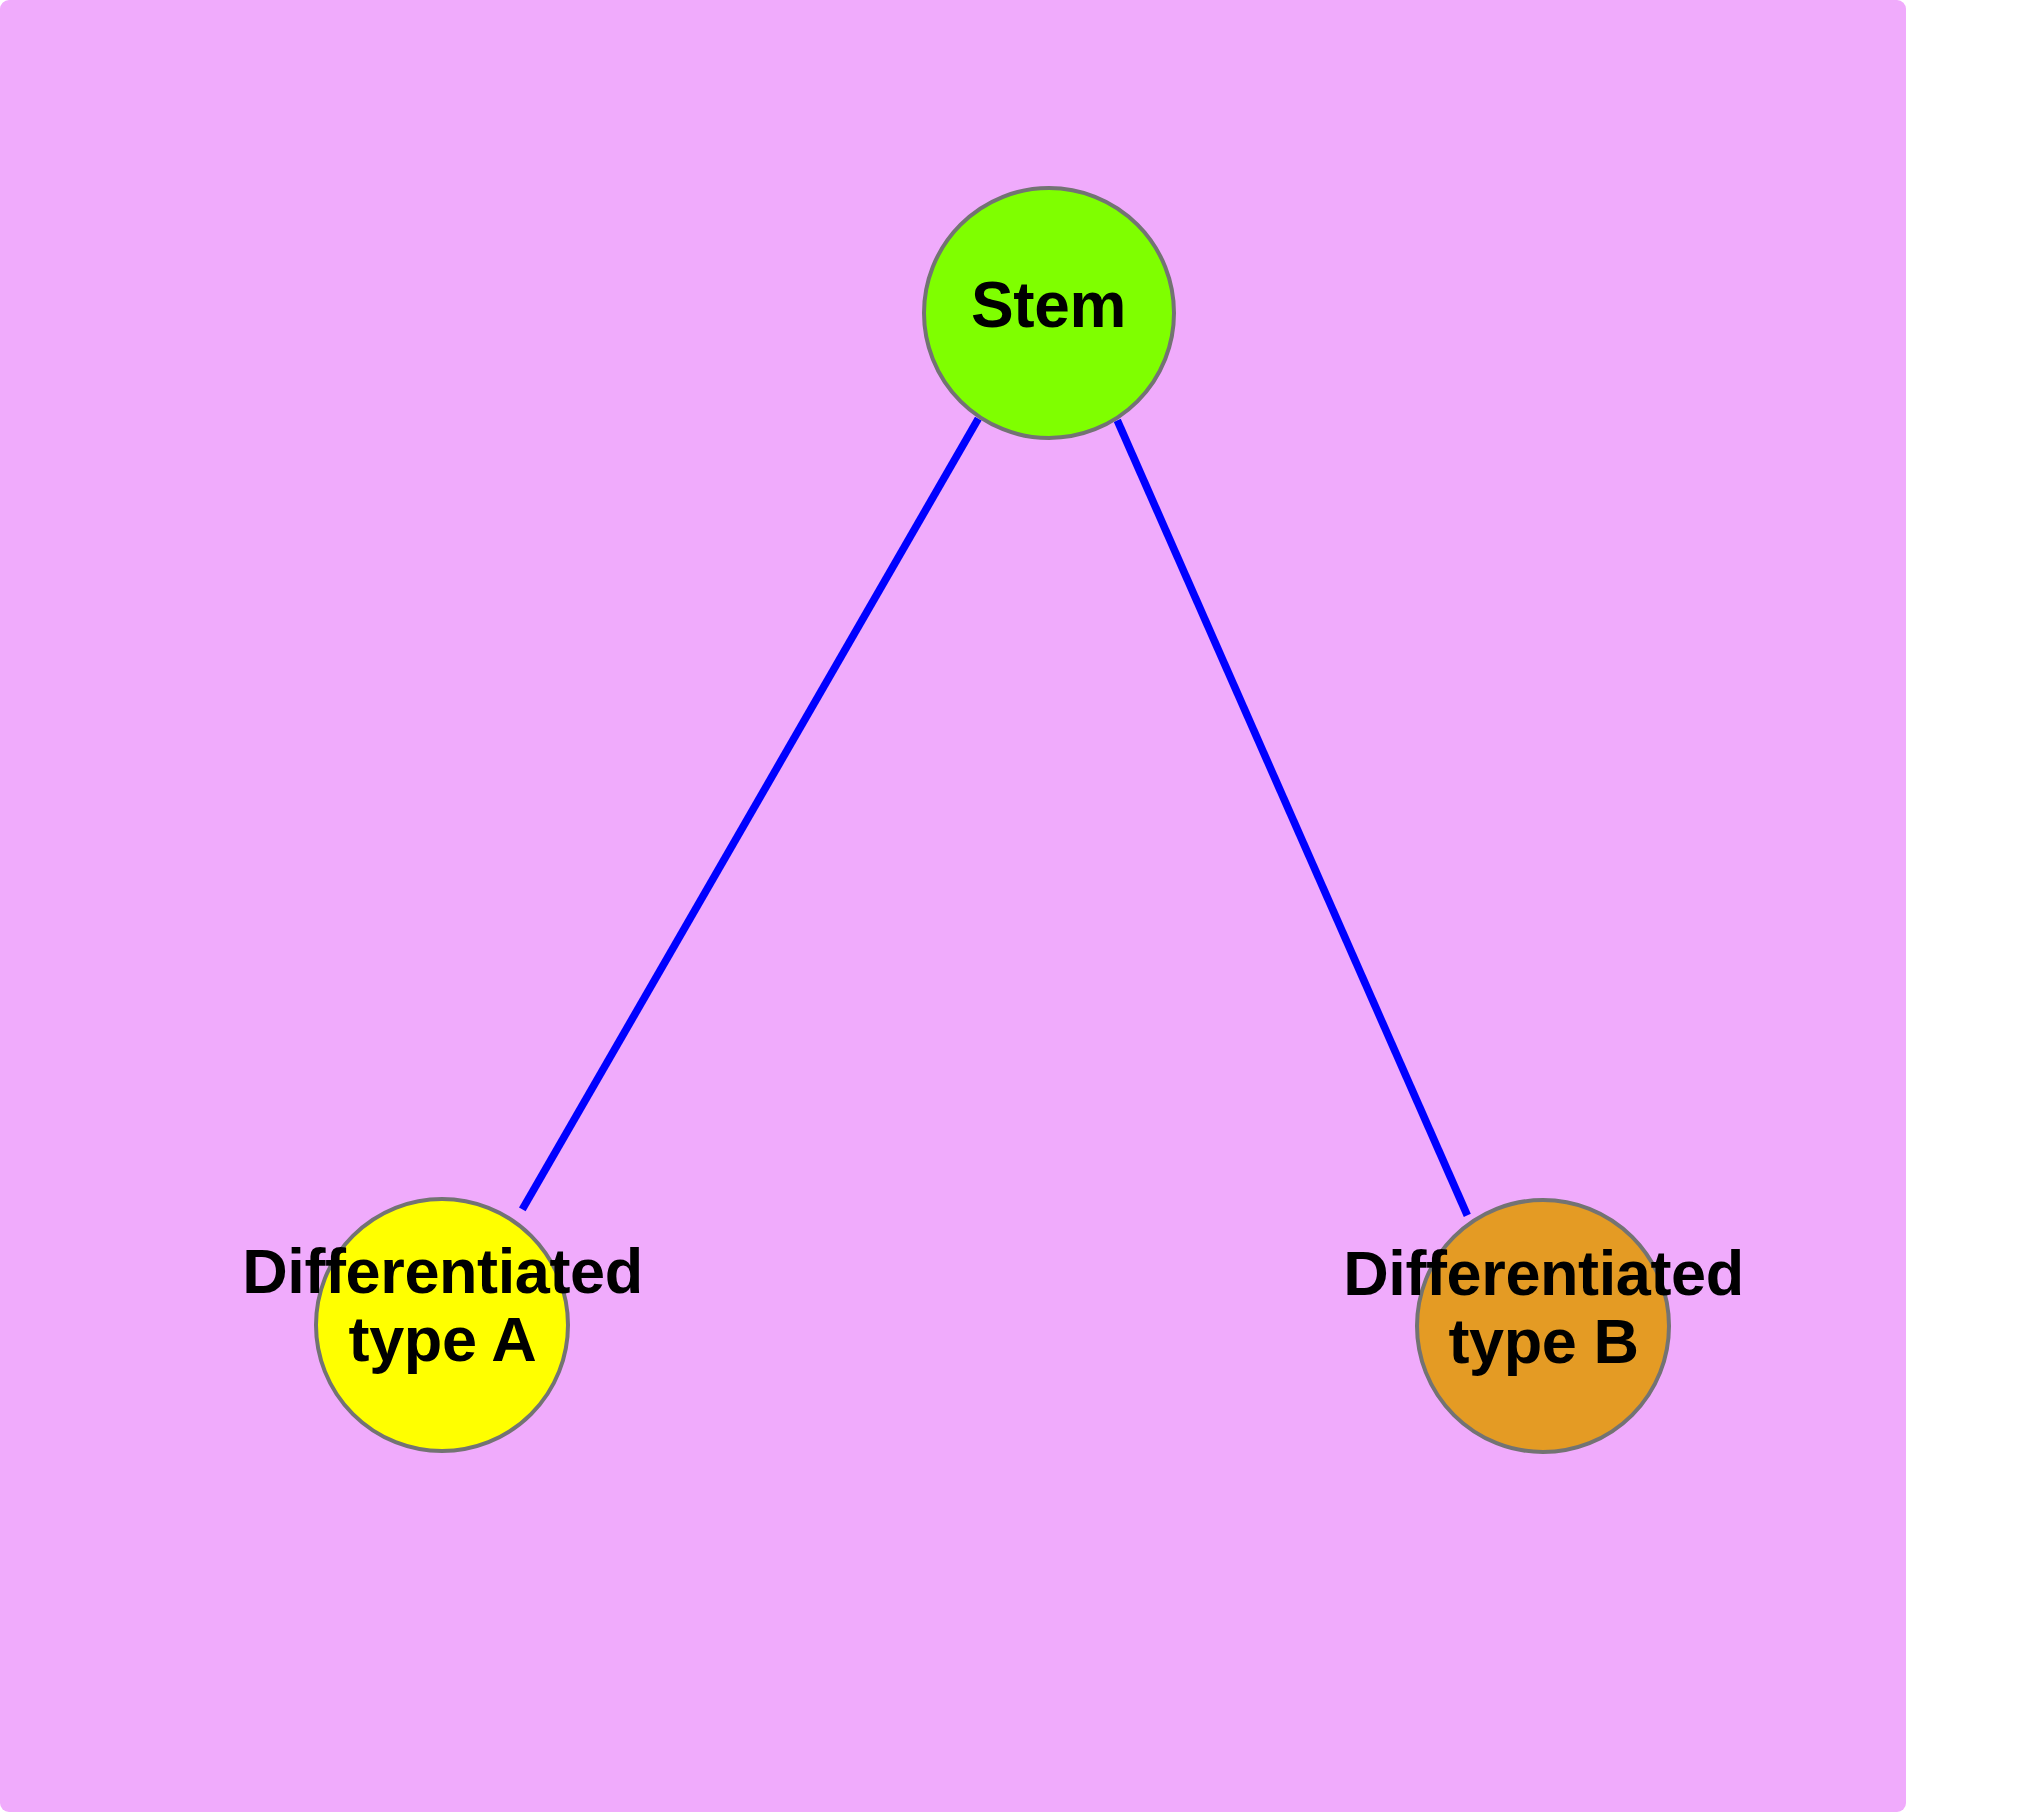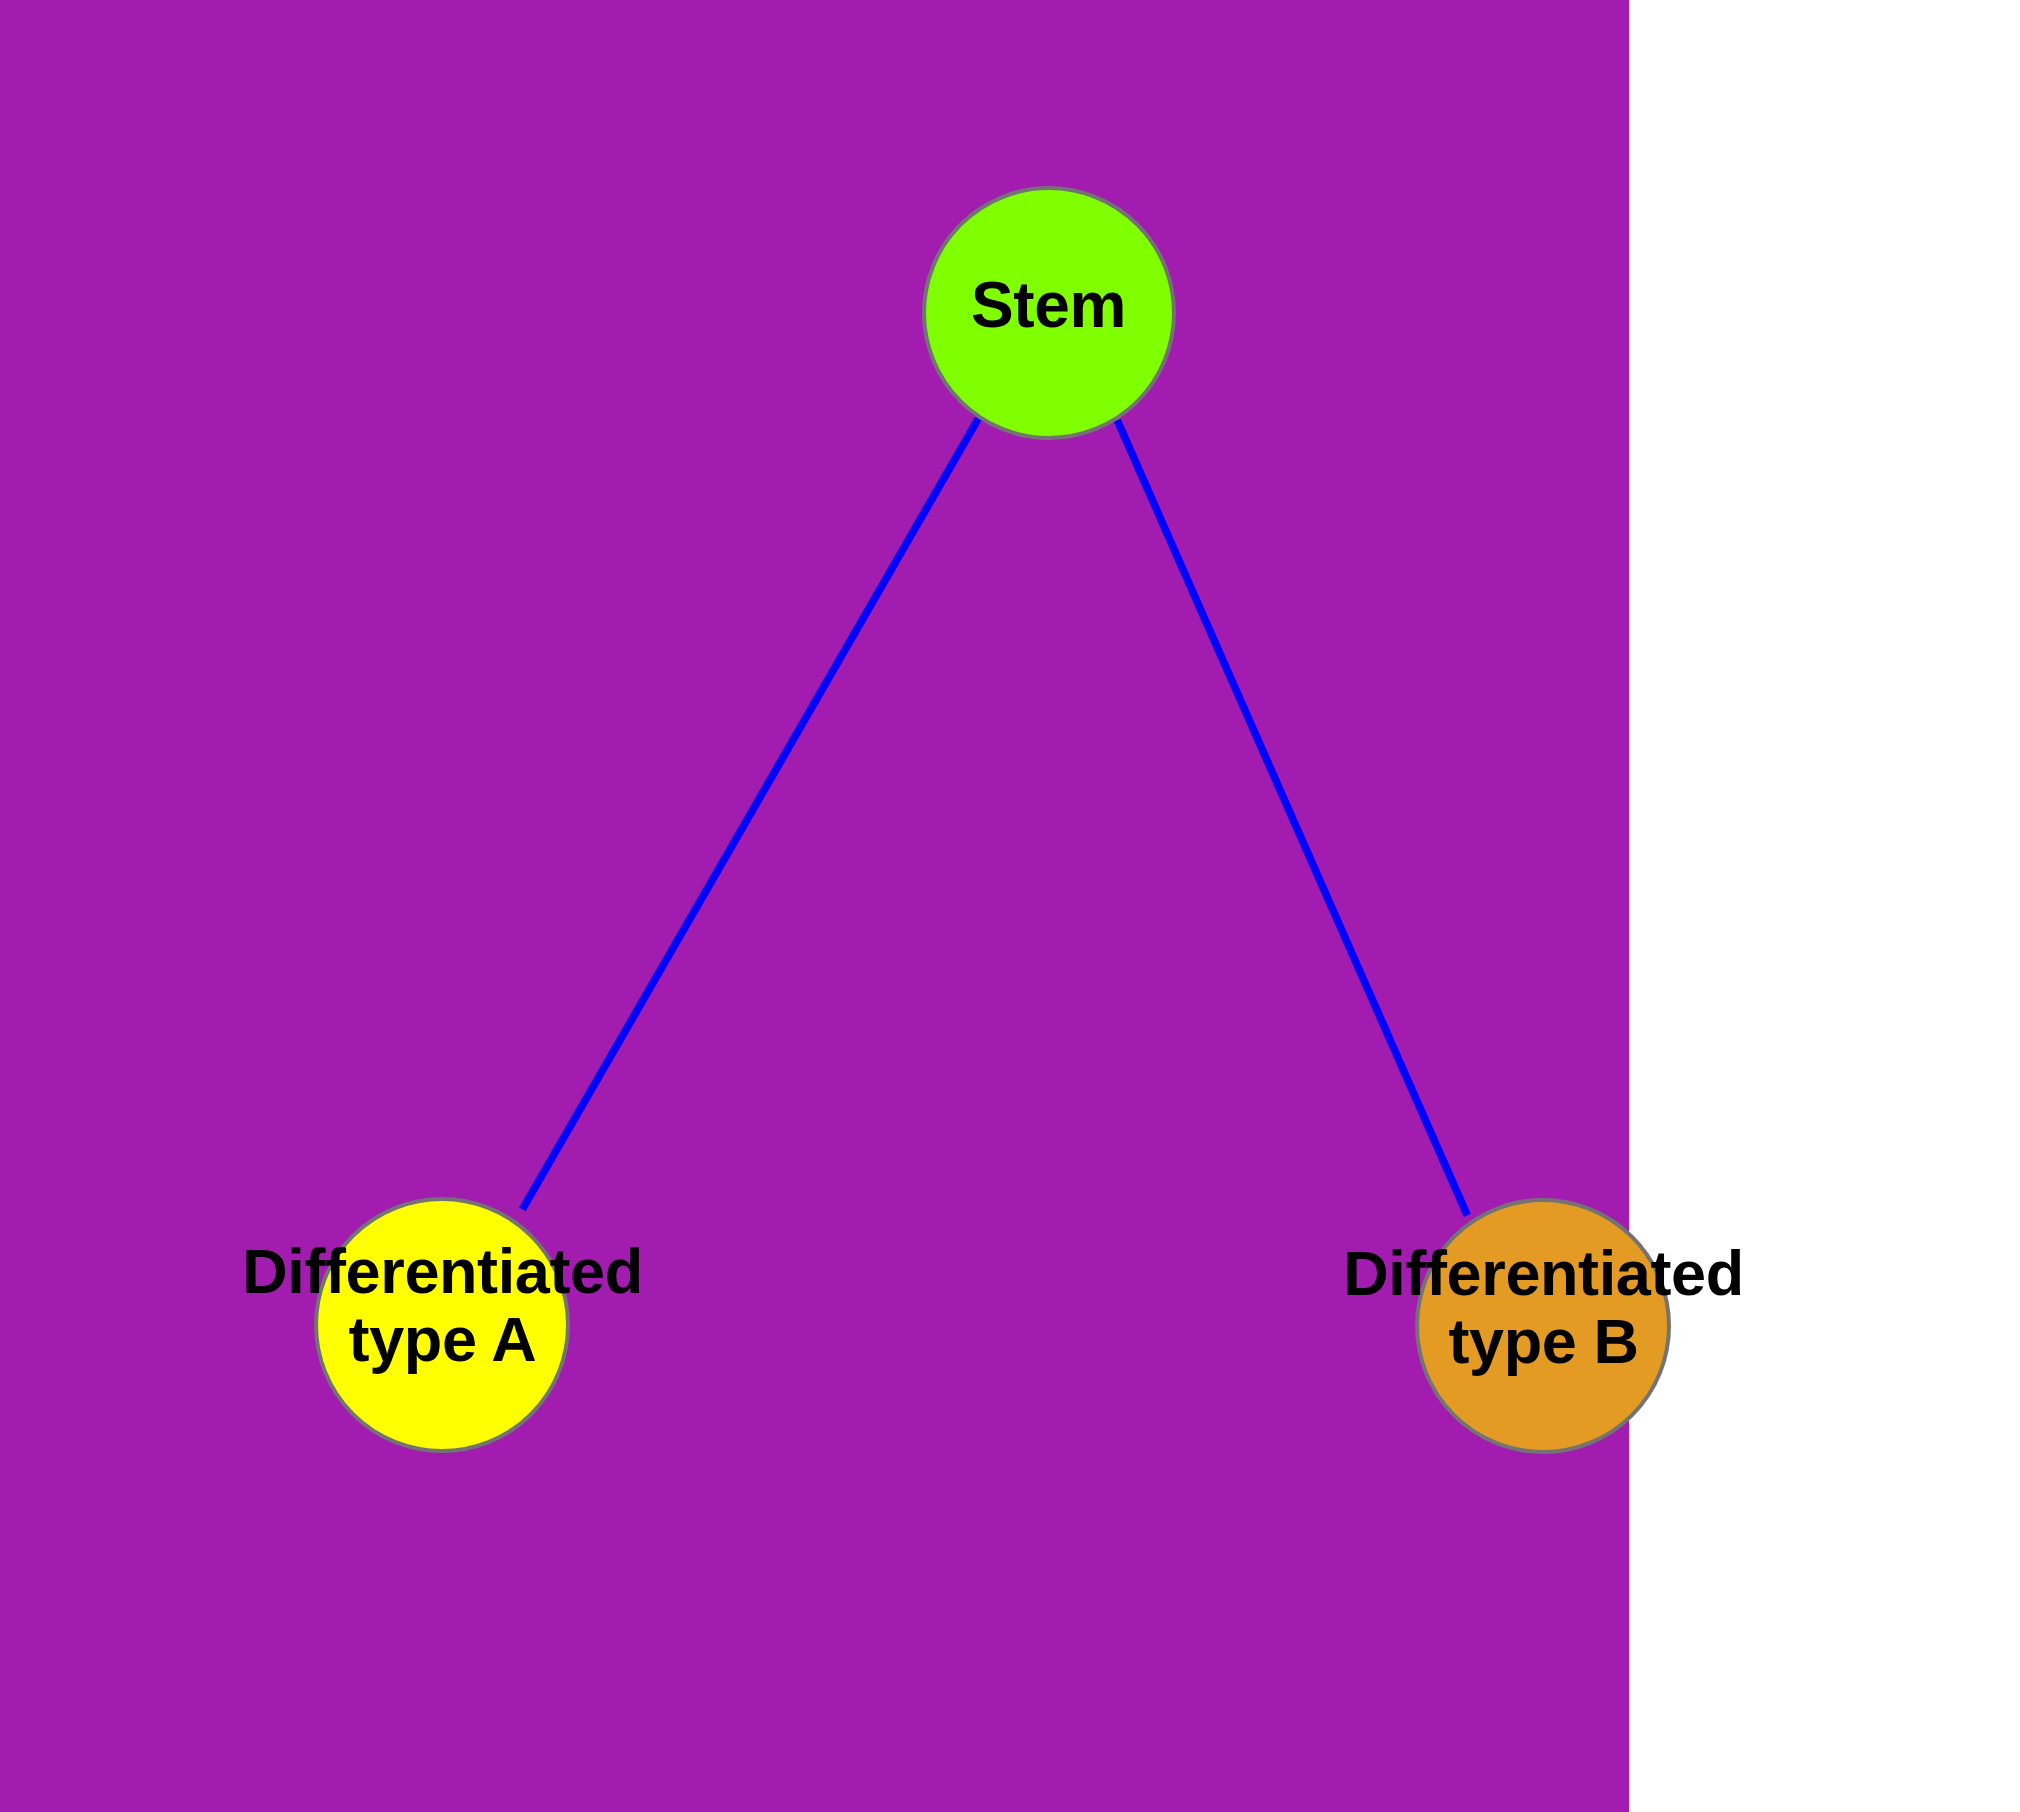--- a/index.html
+++ b/index.html
@@ -7,23 +7,24 @@
     padding: 0;
   }
   body {
     width: 2021px;
     height: 1812px;
     overflow: hidden;
     font-family: "Liberation Sans", sans-serif;
   }
   #graph-canvas {
     position: relative;
-    width: 1629px;
+    width: 1906px;
     height: 1812px;
-    background: #a21caf;
+    background: #f0abfc;
+    border-radius: 9px;
   }
   #edge-layer {
     position: absolute;
     left: 0;
     top: 0;
     width: 2021px;
     height: 1812px;
   }
   .graph-node {
     position: absolute;

